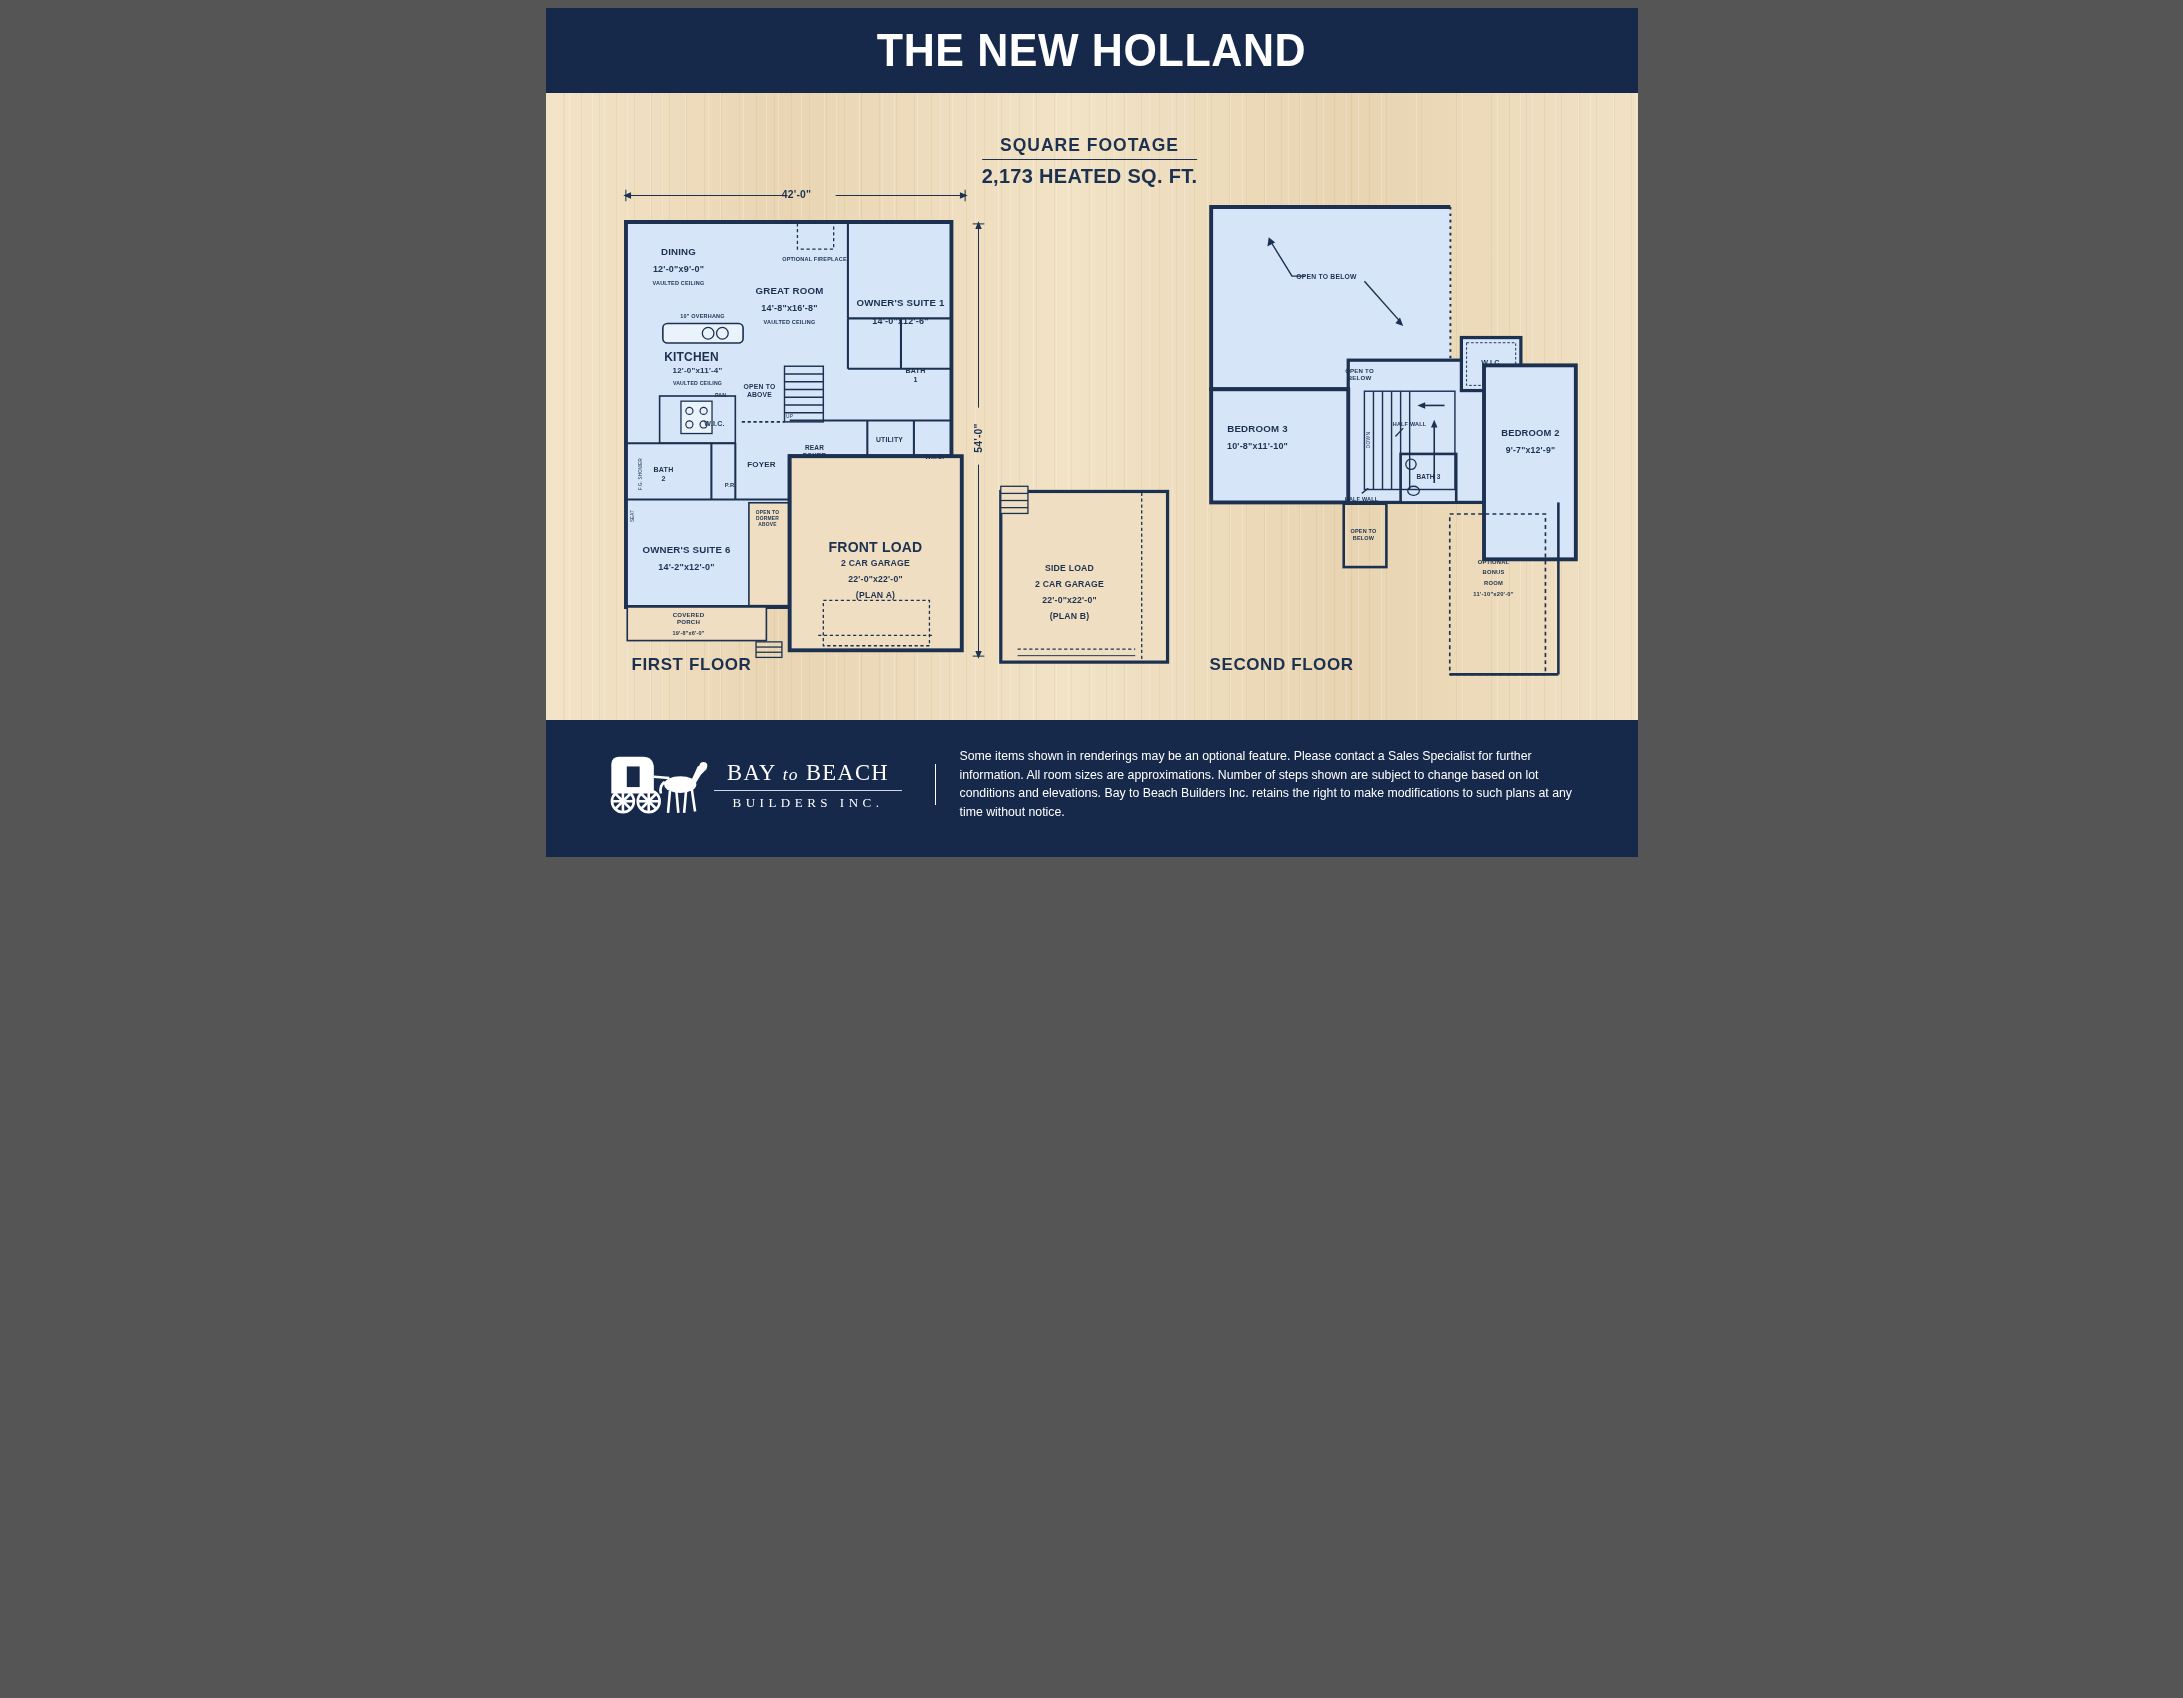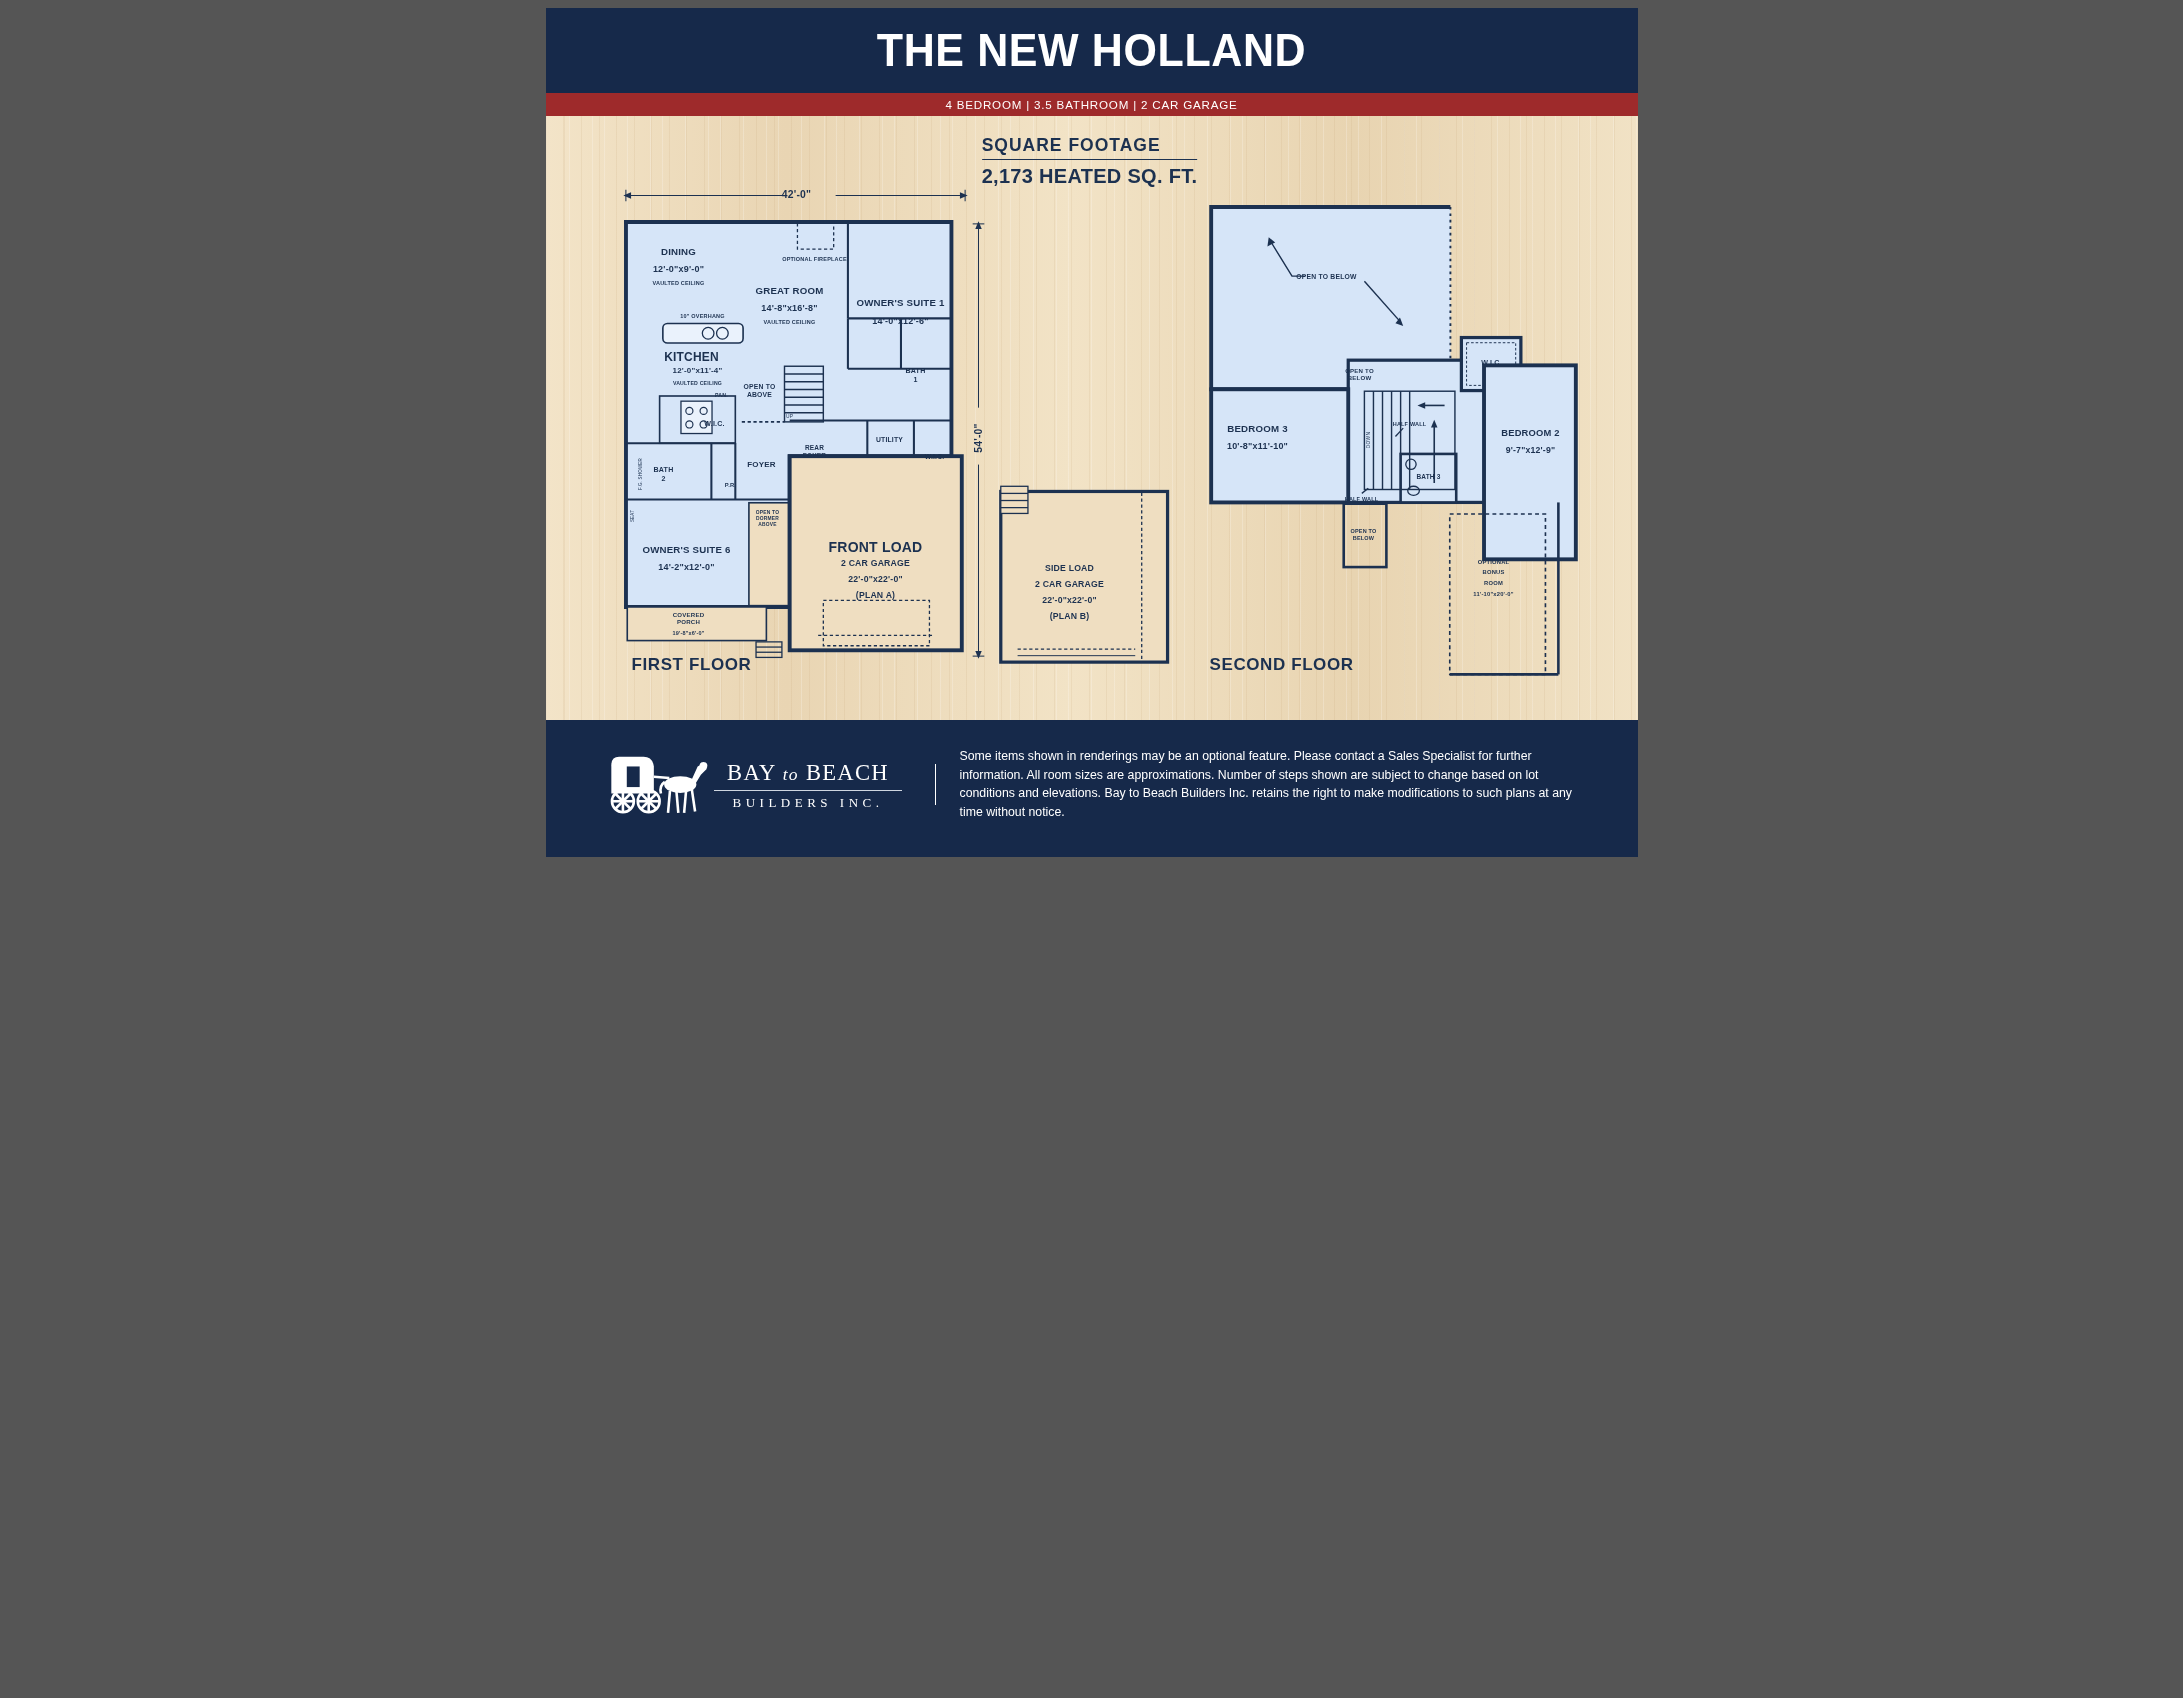--- a/index.html
+++ b/index.html
@@ -46,23 +46,22 @@
     font-size:12.3px;line-height:1.52;font-weight:400;}
 </style>
 </head>
 <body>
 
 <div id="page">
 
   <div class="abs" id="hdr">
     <h1>THE NEW HOLLAND</h1>
   </div>
-  <div class="abs" id="subbar">4 BEDROOM | 3.5 BATHROOM | 2 CAR GARAGE</div>
-
-  <div class="abs" style="left:544px;top:127px;transform:translateX(-50%);">
+
+  <div class="abs" style="left:544px;top:127px;transform:translateX(-50%);text-align:center;">
     <div class="sqhead">SQUARE FOOTAGE</div>
     <div class="sqval" style="margin-top:5.2px;">2,173 HEATED SQ. FT.</div>
   </div>
 
   <svg class="abs" style="left:76px;top:179px;" width="347" height="17" viewBox="0 0 536 26">
     <g stroke="#1c3150" stroke-width="1.6">
       <line x1="6" y1="13" x2="248" y2="13"></line>
         <line x1="330" y1="13" x2="530" y2="13"></line>
       <line x1="6" y1="4" x2="6" y2="22"></line>
         <line x1="530" y1="4" x2="530" y2="22"></line>

